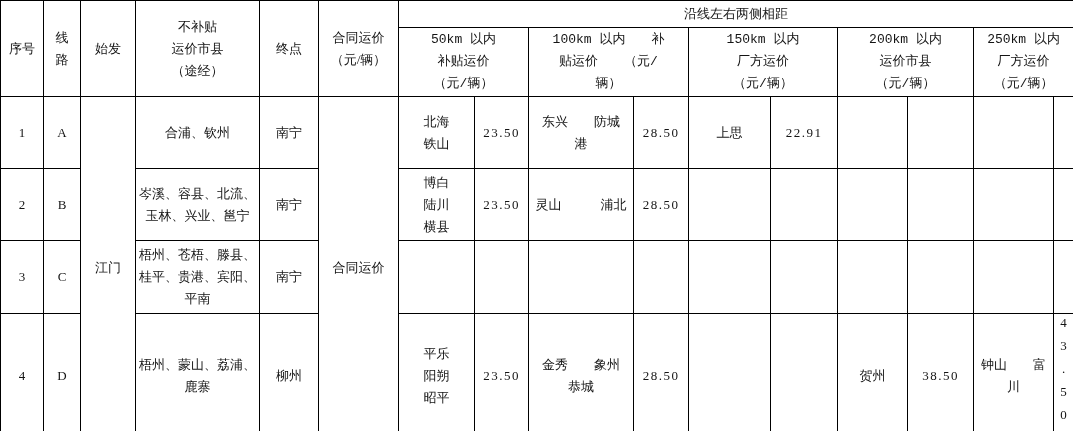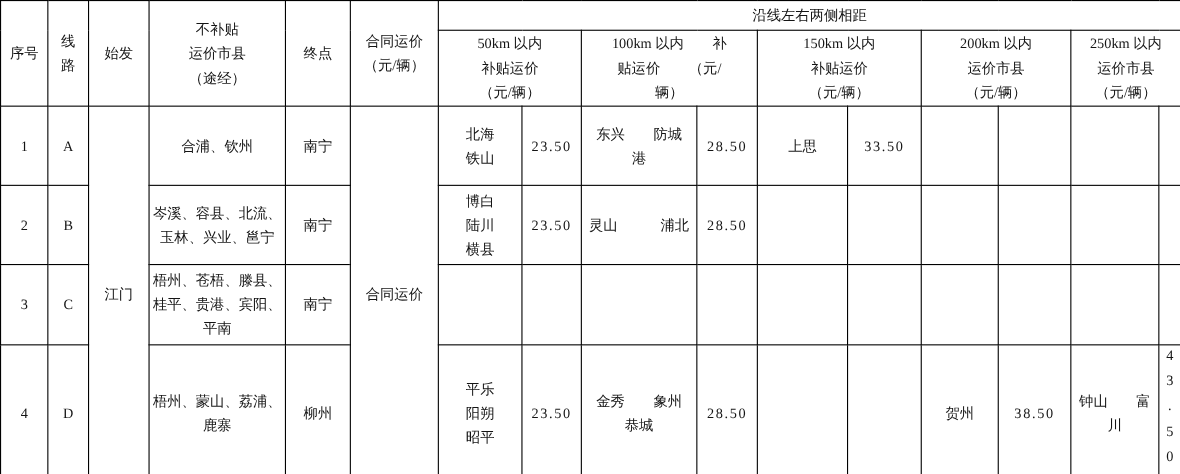--- a/index.html
+++ b/index.html
@@ -29,21 +29,21 @@
   tr.r3{height:73px;}
   tr.r4{height:119px;}
   td.cities{text-align:left;padding:1px 8px 1px 13px;line-height:1.8;}
   td.num{letter-spacing:1.5px;}
   .vspan{
     writing-mode:vertical-lr;
     text-orientation:upright;
     letter-spacing:8px;
     line-height:1;
   }
-  th.kmhdr{line-height:1.6;}
+  th.kmhdr{line-height:1.6;font-family:Liberation Mono, monospace;}
 </style>
 </head>
 <body>
 
 <div class="sheet">
   <table class="grid">
     <colgroup>
       <col style="width:43px">
         <col style="width:37px">
         <col style="width:55px">
@@ -77,45 +77,45 @@
       <th colspan="10">沿线左右两侧相距</th>
     </tr>
     <tr class="hb">
       <th colspan="2" class="kmhdr">50km 以内
 补贴运价
 （元/辆）</th>
       <th colspan="2" class="kmhdr">100km 以内　　补
 贴运价　　（元/
 辆）</th>
       <th colspan="2" class="kmhdr">150km 以内
-补贴运价
+厂方运价
 （元/辆）</th>
       <th colspan="2" class="kmhdr">200km 以内
 运价市县
 （元/辆）</th>
       <th colspan="2" class="kmhdr">250km 以内
-运价市县
+厂方运价
 （元/辆）</th>
     </tr>
 
     <tr class="r1">
       <td>1</td>
       <td>A</td>
       <td rowspan="4">江门</td>
       <td>合浦、钦州</td>
       <td>南宁</td>
       <td rowspan="4">合同运价</td>
       <td>北海
 铁山</td>
       <td class="num">23.50</td>
       <td>东兴　　防城
 港</td>
       <td class="num">28.50</td>
       <td>上思</td>
-      <td class="num">33.50</td>
+      <td class="num">22.91</td>
       <td></td>
       <td class="num"></td>
       <td></td>
       <td></td>
     </tr>
 
     <tr class="r2">
       <td>2</td>
       <td>B</td>
       <td class="cities">岑溪、容县、北流、

